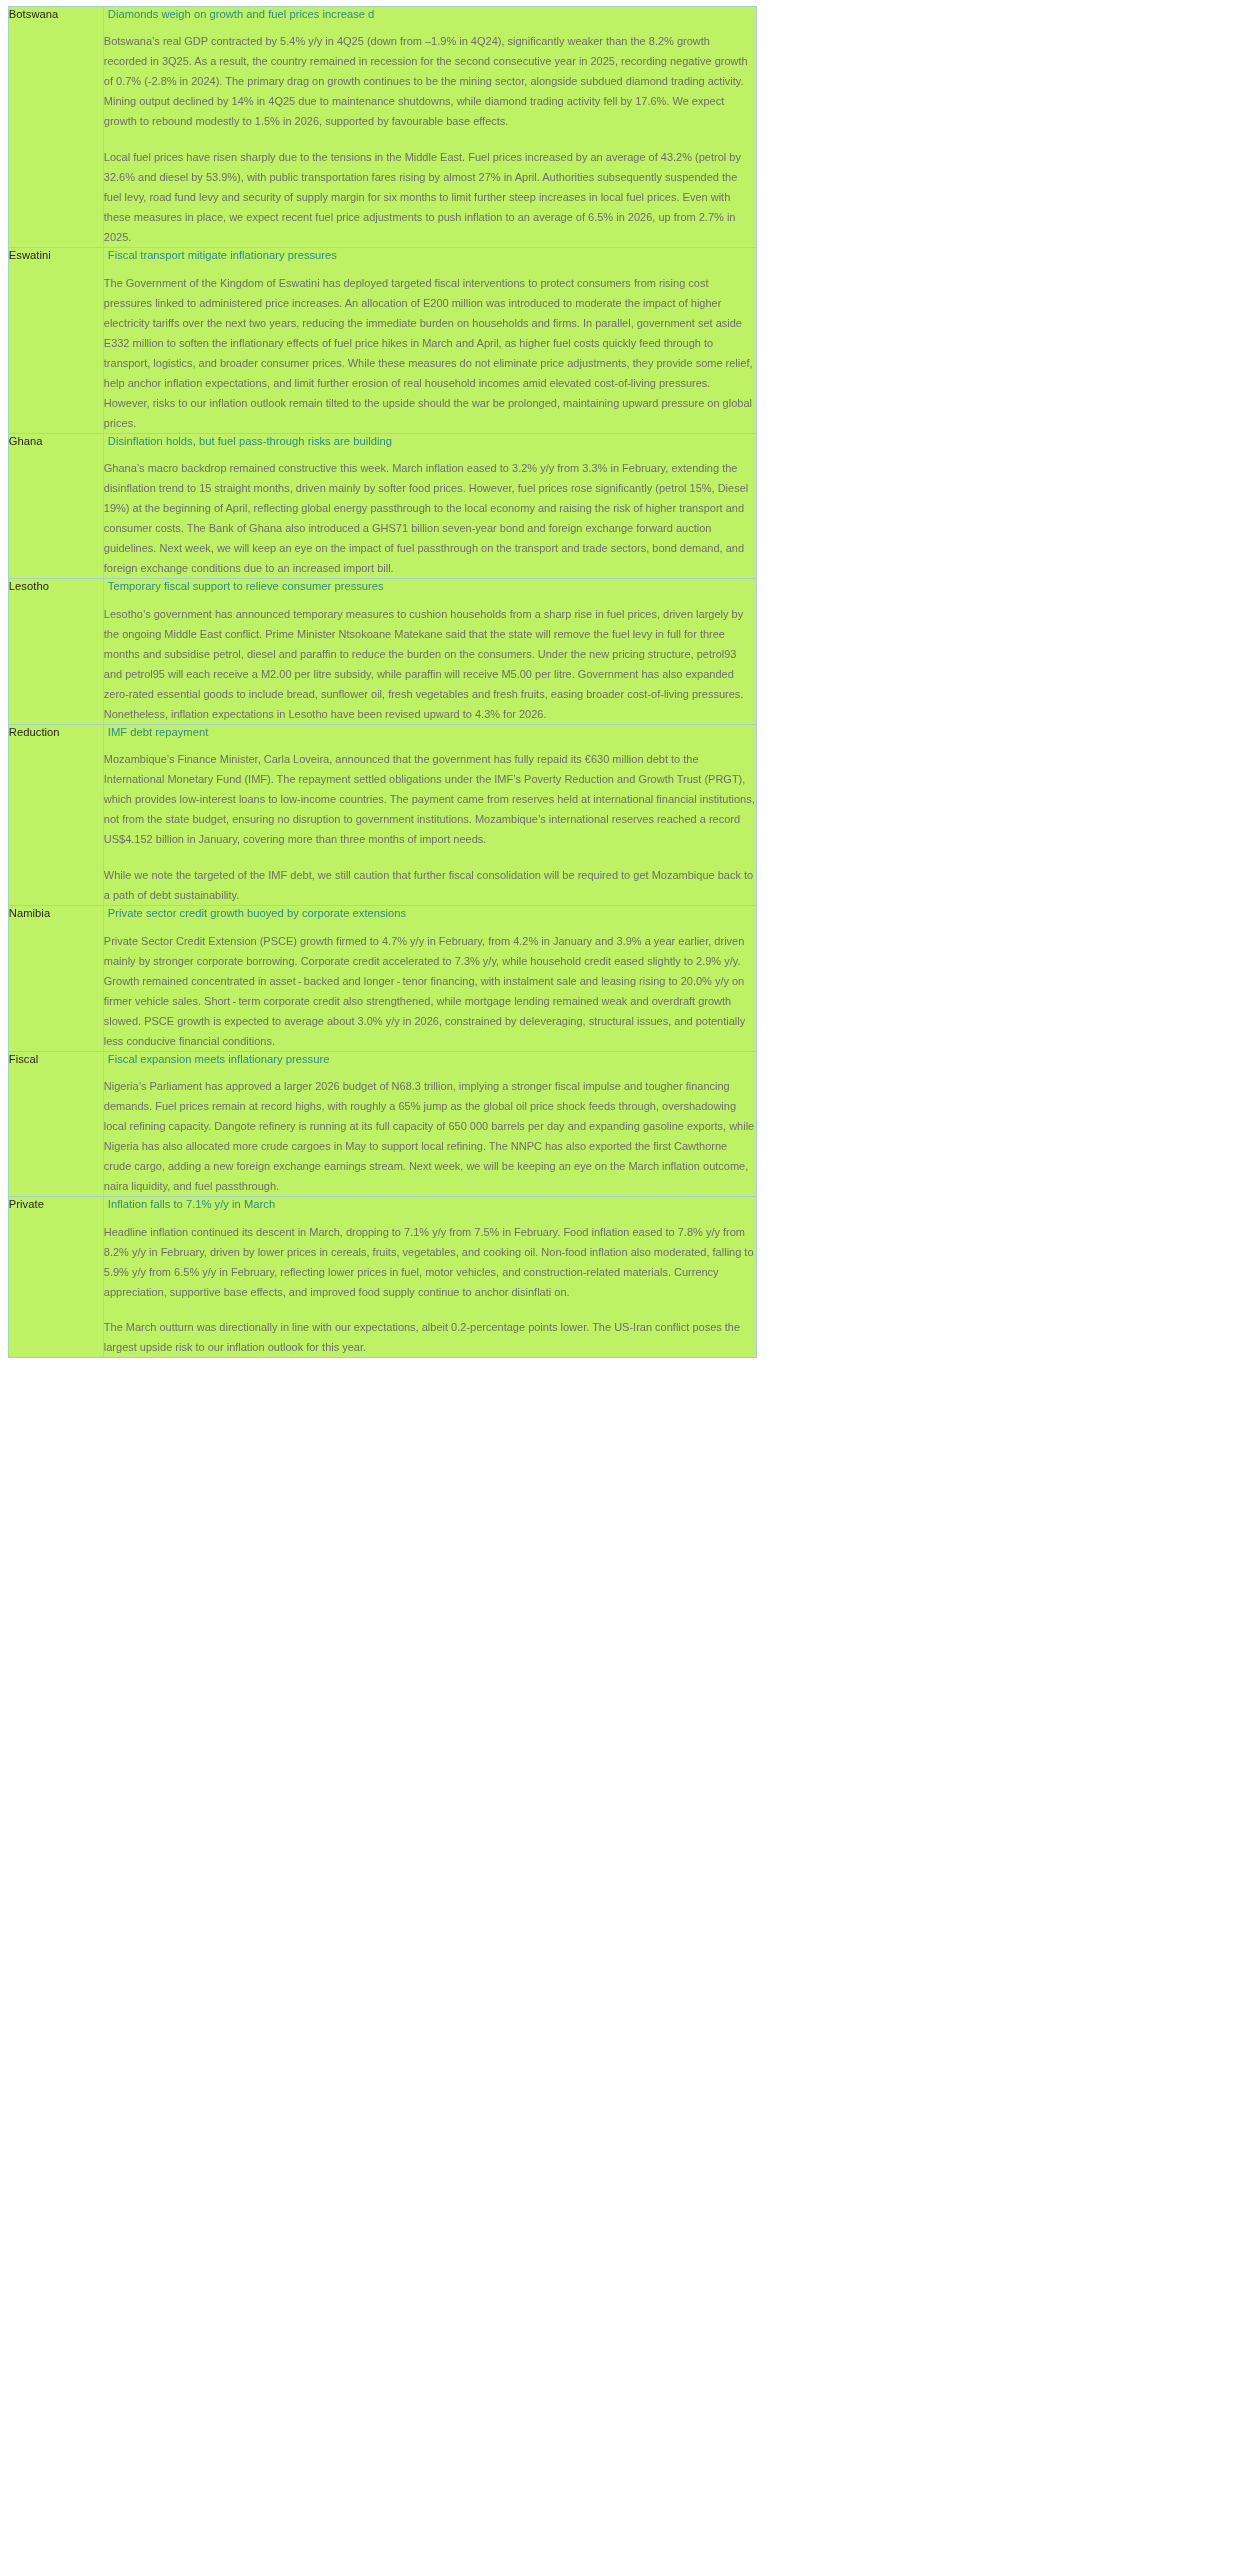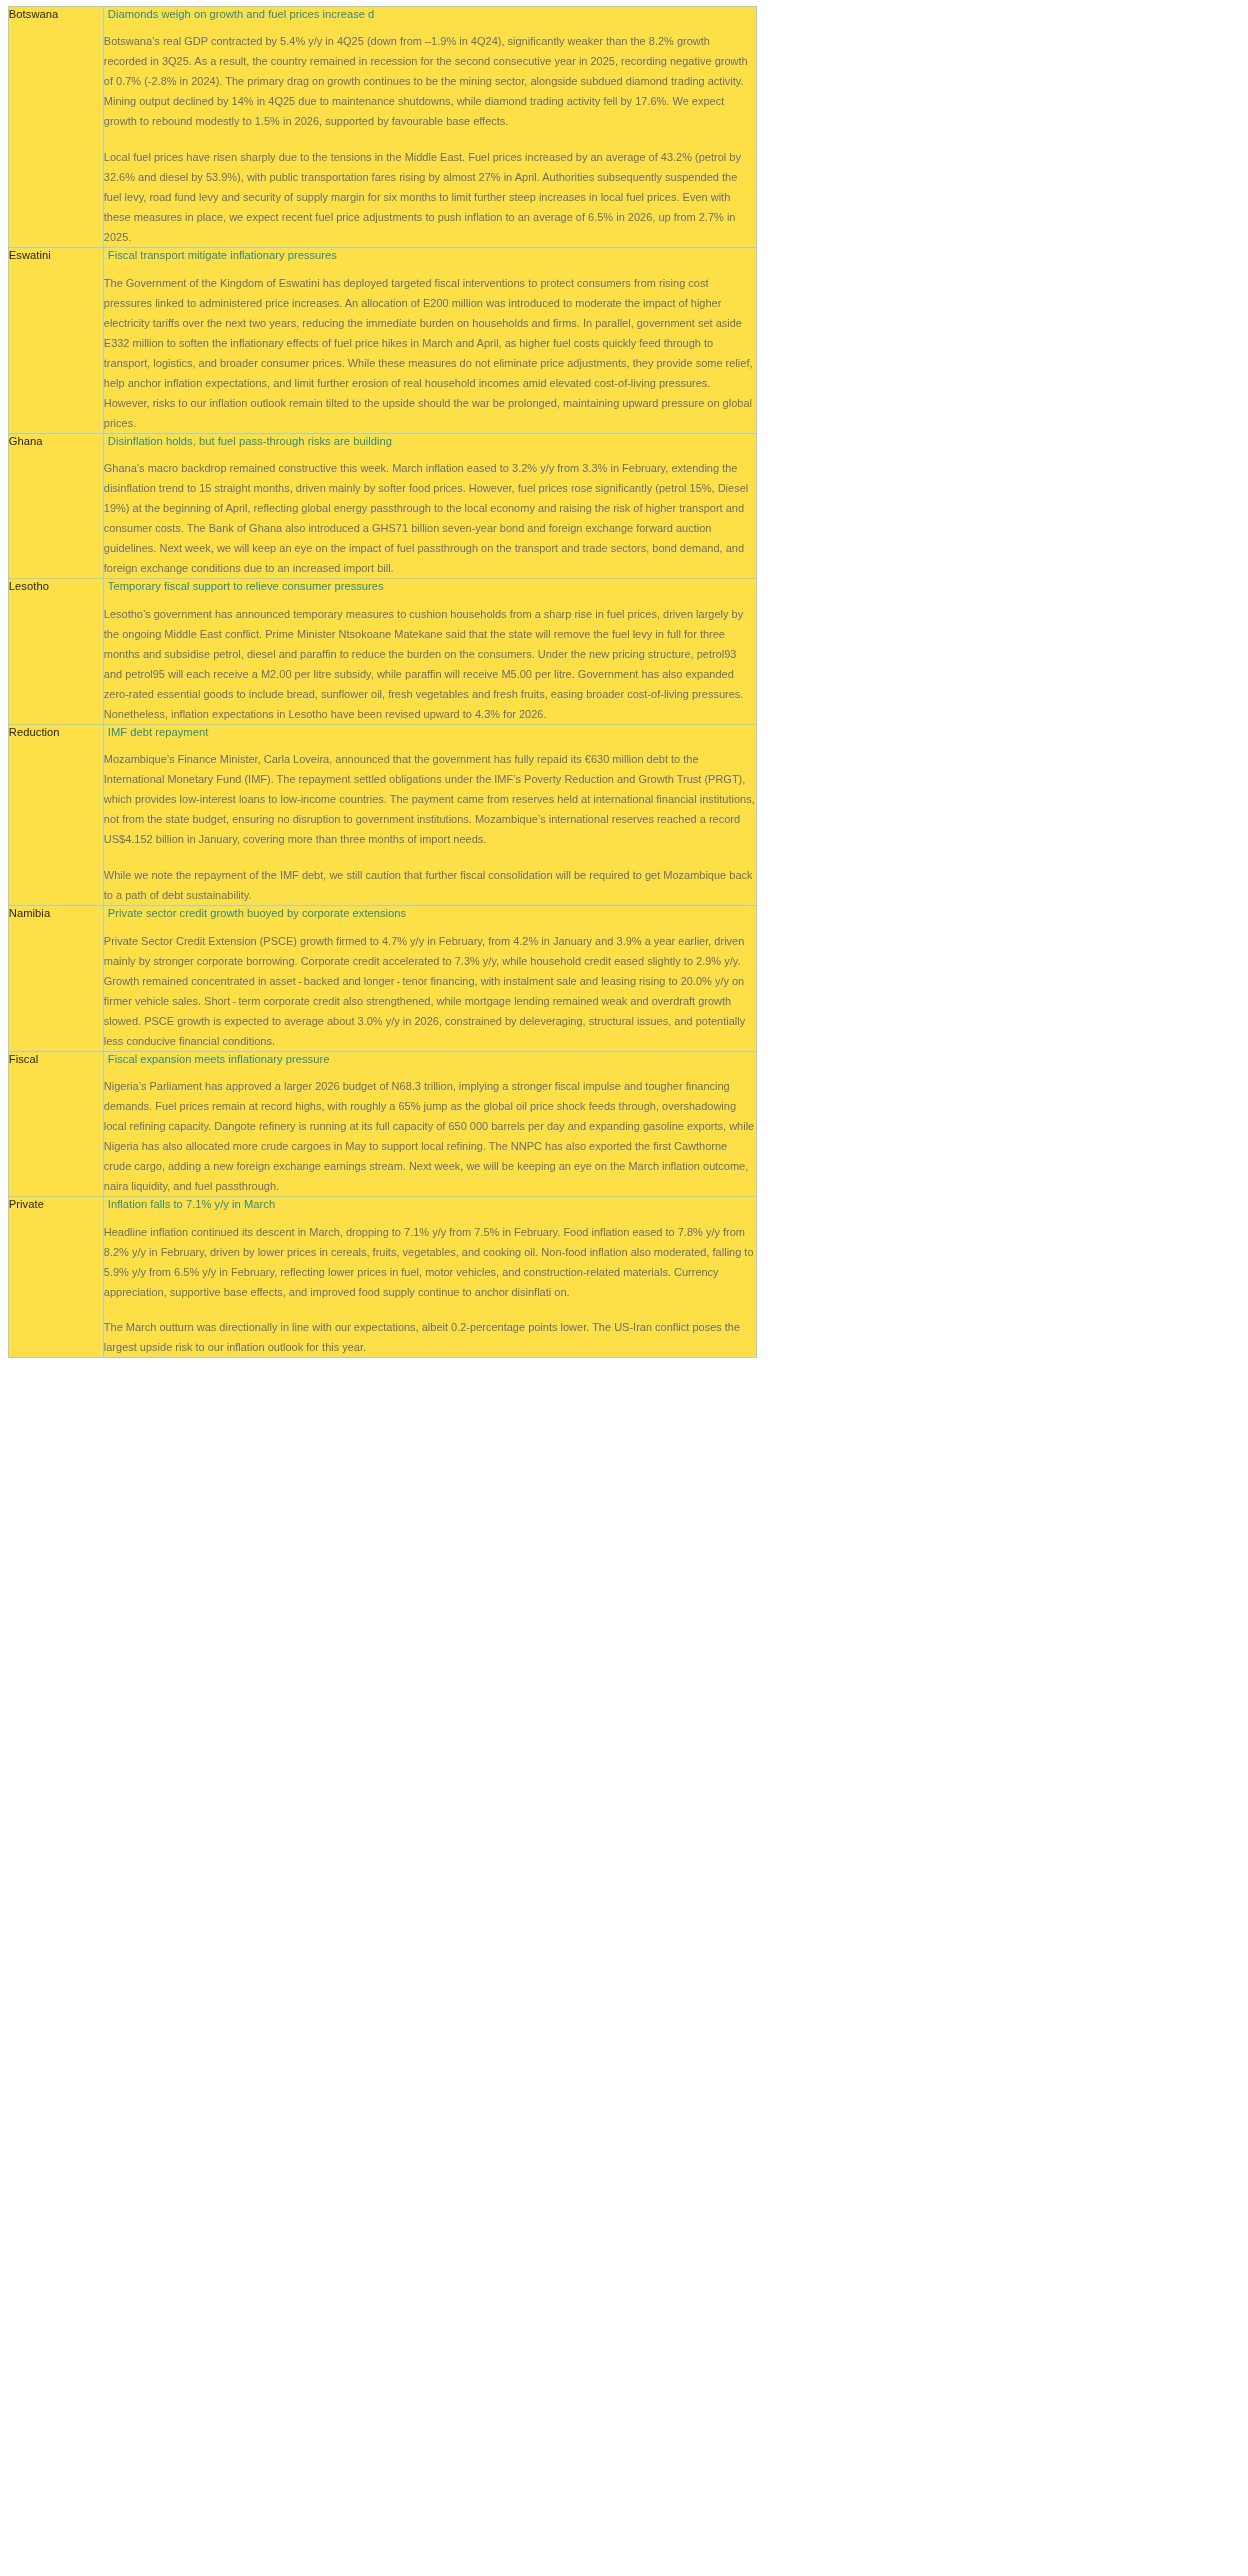--- a/index.html
+++ b/index.html
@@ -21,21 +21,21 @@
   table.country-table {
     width: 747px;
     border-collapse: collapse;
     table-layout: fixed;
     margin: 0;
   }
   table.country-table td {
     border: 1px solid #a8cfd0;
     vertical-align: top;
     padding: 0;
-    background: #fde047;
+    background: #bef264;
   }
   td.country-cell {
     width: 94px;
     padding: 5.9px 3.9px 7.8px 7.8px;
   }
   td.body-cell {
     width: 652px;
     padding: 5.9px 11.7px 9.8px 9.8px;
   }
   .country-name {
@@ -112,21 +112,21 @@
         </td>
       </tr>
 
       <tr>
         <td class="country-cell">
           <div class="country-name">Reduction</div>
         </td>
         <td class="body-cell">
           <div class="headline">IMF debt repayment</div>
           <p class="para">Mozambique’s Finance Minister, Carla Loveira, announced that the government has fully repaid its €630 million debt to the International Monetary Fund (IMF). The repayment settled obligations under the IMF’s Poverty Reduction and Growth Trust (PRGT), which provides low-interest loans to low-income countries. The payment came from reserves held at international financial institutions, not from the state budget, ensuring no disruption to government institutions. Mozambique’s international reserves reached a record US$4.152 billion in January, covering more than three months of import needs.</p>
-          <p class="para">While we note the repayment of the IMF debt, we still caution that further fiscal consolidation will be required to get Mozambique back to a path of debt sustainability.</p>
+          <p class="para">While we note the targeted of the IMF debt, we still caution that further fiscal consolidation will be required to get Mozambique back to a path of debt sustainability.</p>
         </td>
       </tr>
 
       <tr>
         <td class="country-cell">
           <div class="country-name">Namibia</div>
         </td>
         <td class="body-cell">
           <div class="headline">Private sector credit growth buoyed by corporate extensions</div>
           <p class="para">Private Sector Credit Extension (PSCE) growth firmed to 4.7% y/y in February, from 4.2% in January and 3.9% a year earlier, driven mainly by stronger corporate borrowing. Corporate credit accelerated to 7.3% y/y, while household credit eased slightly to 2.9% y/y. Growth remained concentrated in asset - backed and longer - tenor financing, with instalment sale and leasing rising to 20.0% y/y on firmer vehicle sales. Short - term corporate credit also strengthened, while mortgage lending remained weak and overdraft growth slowed. PSCE growth is expected to average about 3.0% y/y in 2026, constrained by deleveraging, structural issues, and potentially less conducive financial conditions.</p>

